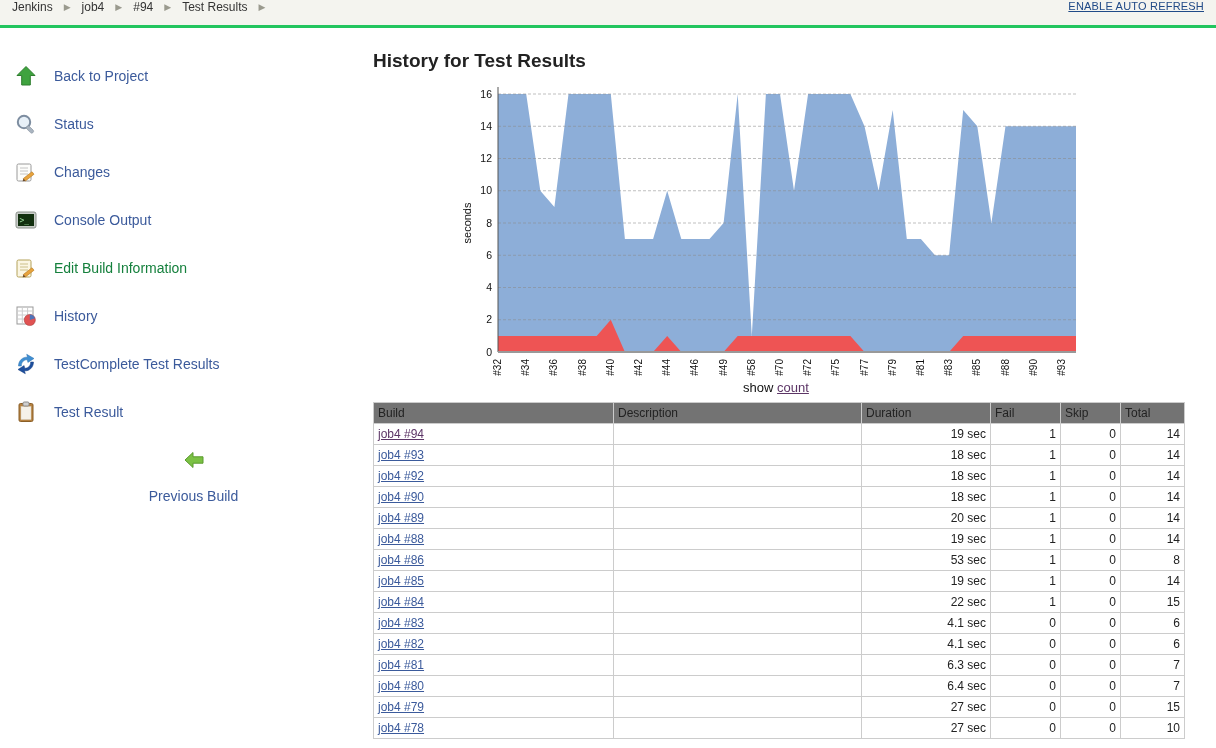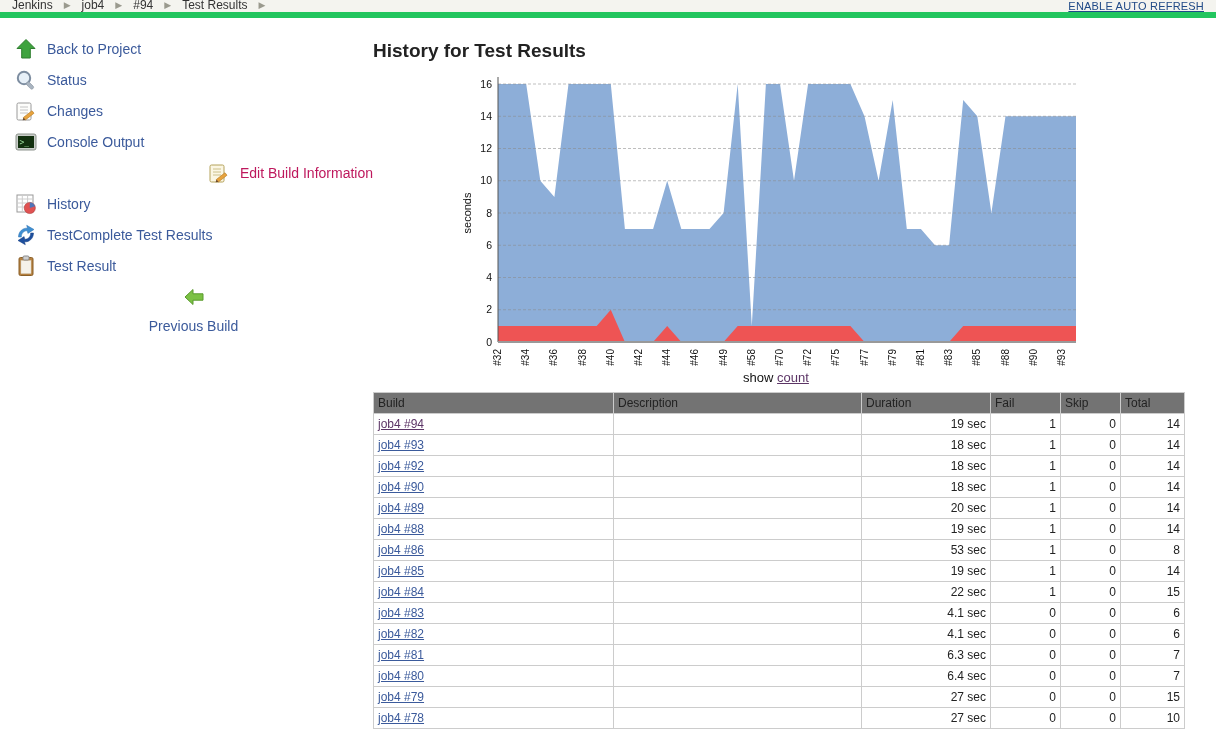--- a/index.html
+++ b/index.html
@@ -5,39 +5,40 @@
   * { box-sizing: border-box; }
   html,body { margin:0; padding:0; }
   body {
     width:1216px; height:748px; overflow:hidden;
     background:#ffffff;
     font-family:"Liberation Sans","DejaVu Sans",sans-serif;
     color:#222;
   }
   
   #topbar {
-    display:flex; align-items:flex-end;
-    height:18px; background:#f4f4ef;
-    border-bottom:6px solid #22c55e;
+    display:flex; align-items:flex-start;
+    height:28px; background:#f4f4ef;
+    border-bottom:3px solid #22c55e;
     padding:0 12px; font-size:12px;
   }
   #breadcrumb { display:flex; align-items:center; }
   #breadcrumb a { color:#333; text-decoration:none; }
   #breadcrumb .sep { color:#9a9a8e; margin:0 11px; font-size:9px; }
   #autorefresh {
     margin-left:auto; font-size:11px; color:#204a87;
     text-decoration:underline; letter-spacing:.2px;
   }
   
   #layout { display:flex; }
   #sidebar { width:373px; padding-top:16px; flex:0 0 373px; }
   .task {
-    display:flex; align-items:center; gap:9px;
+    display:flex; align-items:center; gap:16px;
     padding:3px 0 4px 14px; text-decoration:none;
     font-size:14px;
+    margin-top:17px;
   }
   .task .ticon { width:24px; height:24px; flex:0 0 24px; }
   .task .ticon svg { width:24px; height:24px; display:block; }
   #main { flex:1; padding:14px 31px 0 0; }
   #page-title { font-size:19px; font-weight:bold; margin:8px 0 12px 0; color:#222; }
   
   #chartwrap { margin-left:88px; width:630px; }
   #chart-svg { display:block; }
   #showline { width:630px; margin-left:88px; text-align:center; font-size:13px; margin-top:-10px; margin-bottom:7px; color:#111; }
   
@@ -113,21 +114,21 @@
       <a href="#" class="task" style="color: rgb(59, 90, 155);">
         <span class="ticon">
           <svg viewBox="0 0 24 24" xmlns="http://www.w3.org/2000/svg">
             <rect x="2" y="4" width="20" height="16" rx="2" fill="#c9cdc9" stroke="#8d948d"></rect>
             <rect x="4" y="6" width="16" height="12" fill="#12300f"></rect>
             <text x="5.5" y="14.5" font-size="8" fill="#9fdf9f" font-family="DejaVu Sans Mono, monospace">&gt;_</text>
           </svg>
         </span>
         <span>Console Output</span>
       </a>
-      <a href="#" class="task" style="color: #be185d; justify-content: flex-end;">
+      <a href="#" class="task" style="color: #15803d;">
         <span class="ticon">
           <svg viewBox="0 0 24 24" xmlns="http://www.w3.org/2000/svg">
             <rect x="3" y="4" width="14" height="17" rx="1.5" fill="#fbf6e3" stroke="#b4a25a"></rect>
             <line x1="6" y1="8" x2="14" y2="8" stroke="#ccc08a"></line>
             <line x1="6" y1="11" x2="14" y2="11" stroke="#ccc08a"></line>
             <line x1="6" y1="14" x2="14" y2="14" stroke="#ccc08a"></line>
             <g transform="rotate(-38 15 16)">
               <rect x="9" y="14.5" width="11" height="3.2" fill="#e8a33d" stroke="#b97c20" stroke-width=".6"></rect>
               <polygon points="6.8,16.1 9.2,14.5 9.2,17.7" fill="#6b4a2b"></polygon>
             </g>

